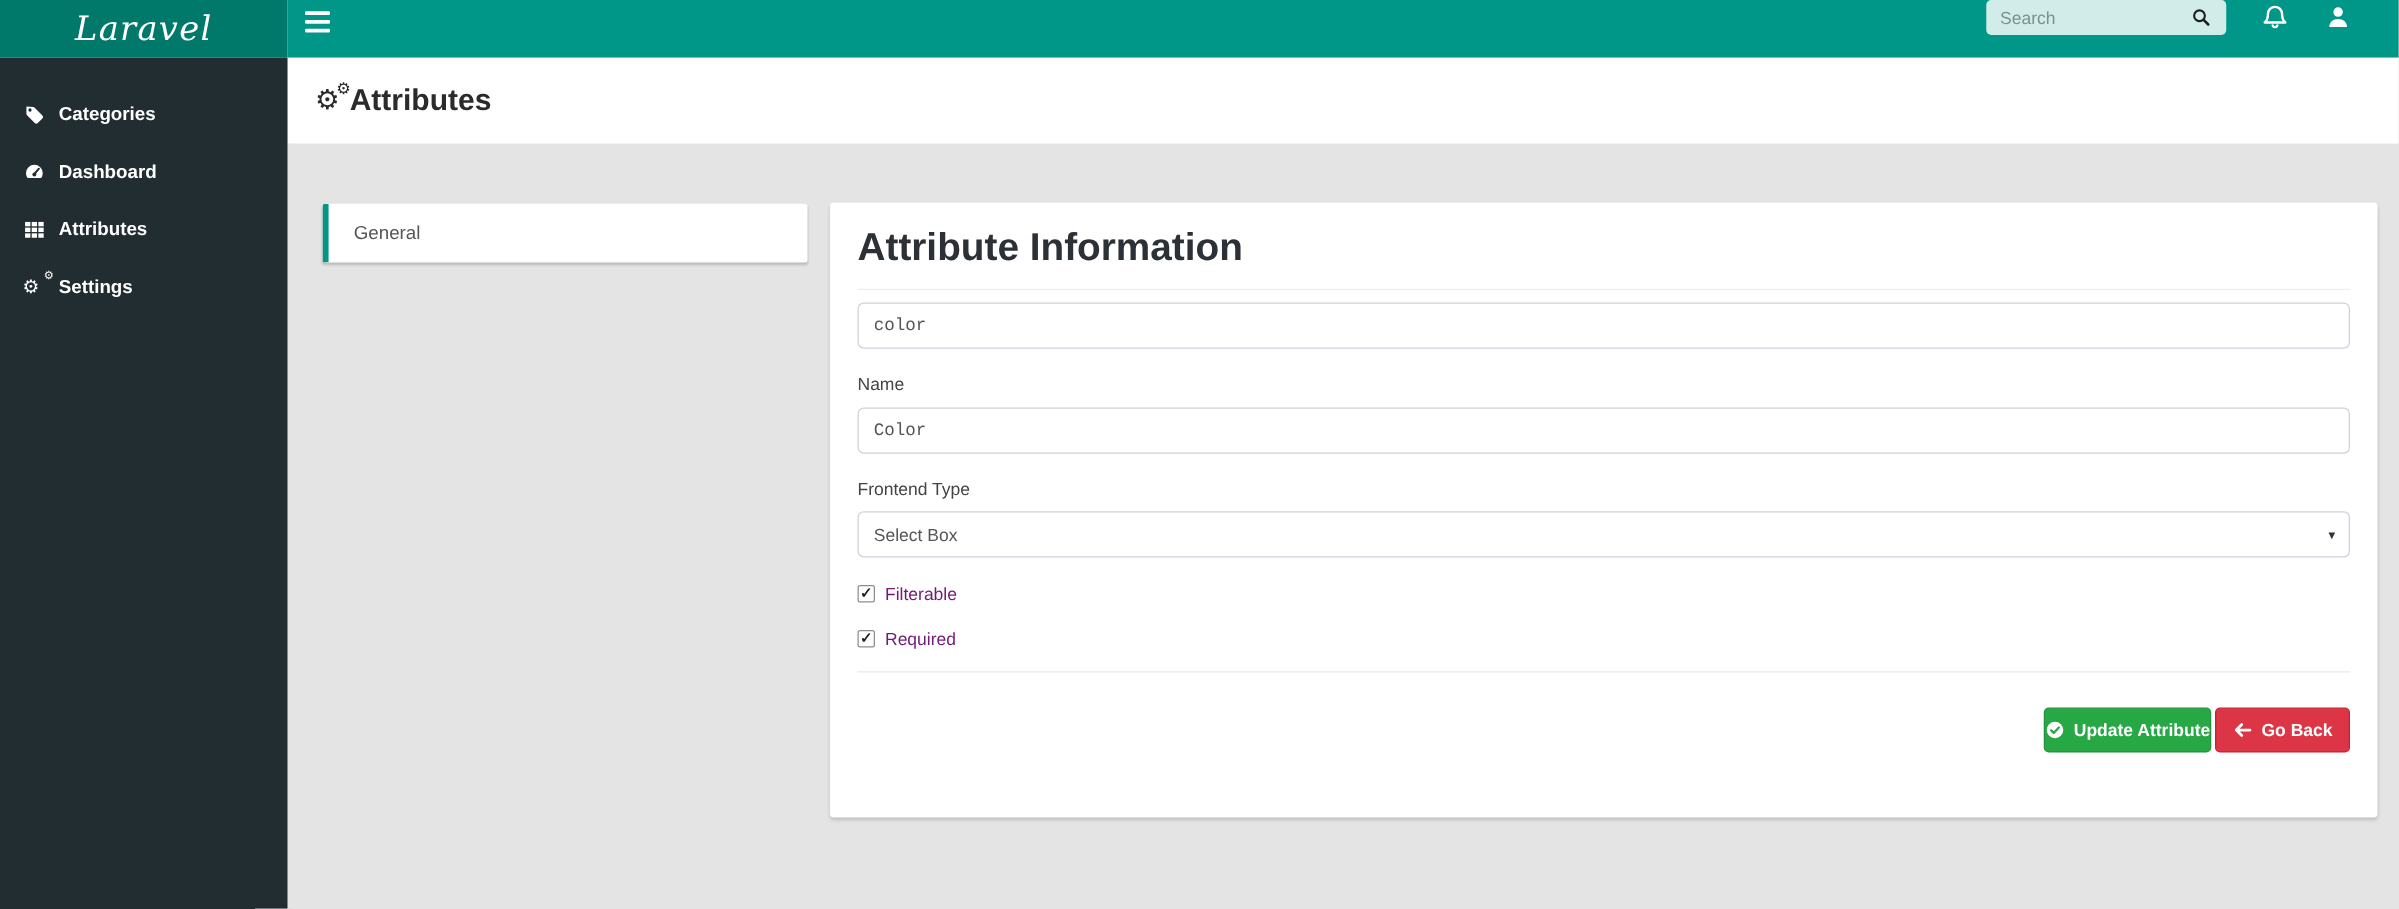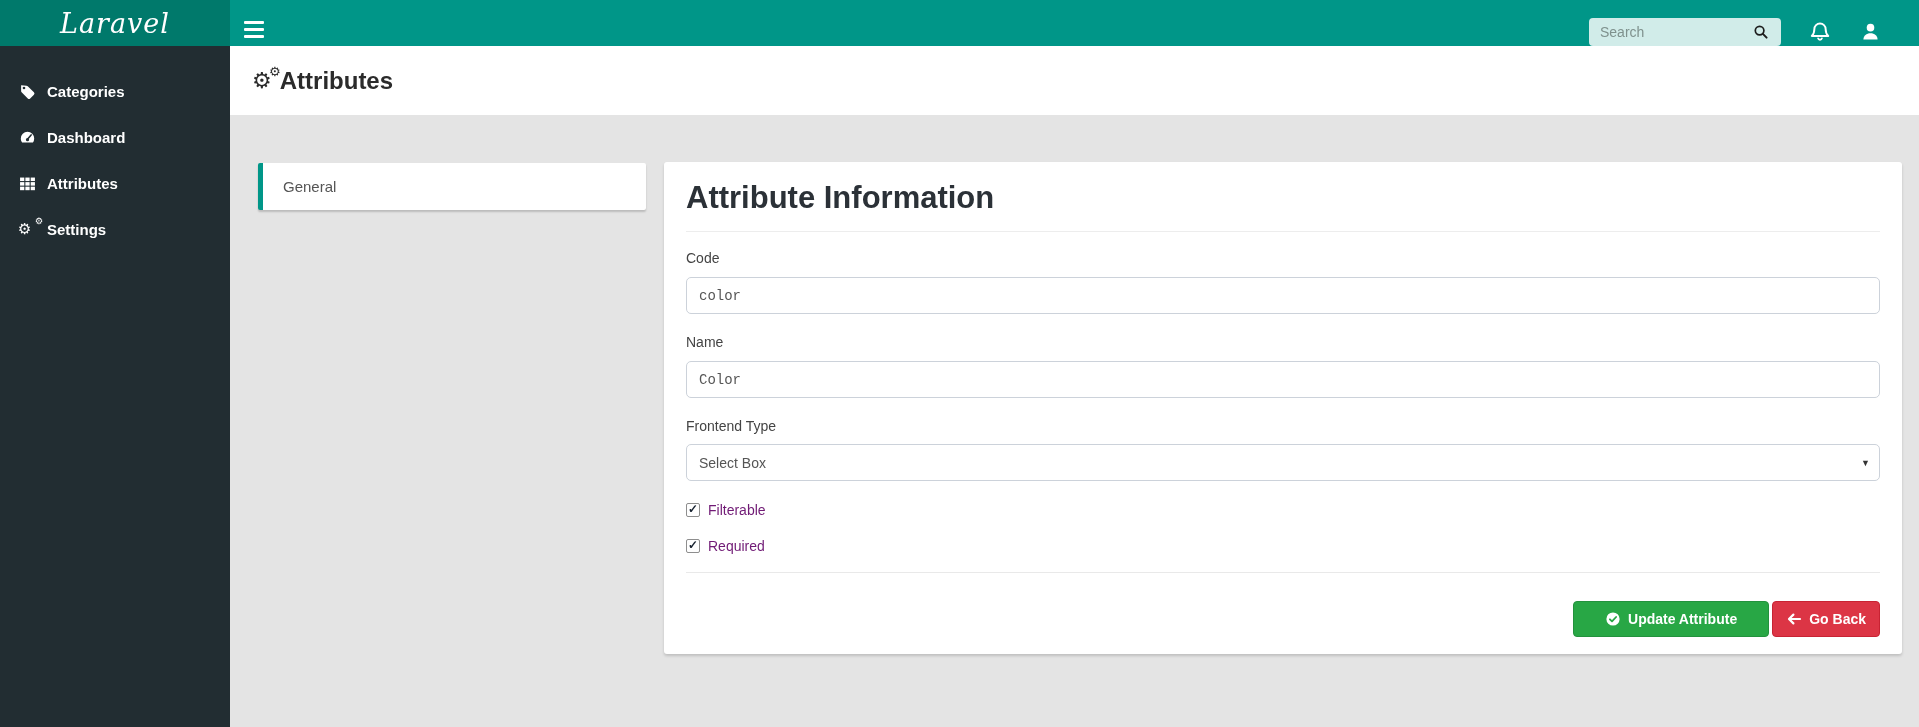--- a/index.html
+++ b/index.html
@@ -3,21 +3,21 @@
 <meta charset="utf-8">
 <style>
   * { margin:0; padding:0; box-sizing:border-box; }
   html,body { width:1919px; height:727px; overflow:hidden; }
   body { font-family:"Liberation Sans", sans-serif; background:#e4e4e4; position:relative; }
 
   
   .header { position:absolute; top:0; left:0; width:1919px; height:46px; z-index:30; display:flex; }
   .logo { width:230px; height:46px; background:#00796b; color:#fff; display:flex; align-items:center; justify-content:center;
           font-family:"DejaVu Serif", serif; font-style:italic; font-size:27px; letter-spacing:1px; cursor:pointer; }
-  .navbar { flex:1; height:46px; background:#009688; display:flex; align-items:flex-end; }
+  .navbar { flex:1; height:46px; background:#009688; display:flex; align-items:flex-start; }
   .hamburger { margin-left:14px; width:34px; height:34px; display:flex; flex-direction:column; justify-content:center; gap:4px; cursor:pointer; }
   .hamburger span { display:block; width:20px; height:3px; background:#fff; border-radius:1px; }
   .nav-right { margin-left:auto; display:flex; align-items:center; padding-right:38px; }
   .searchbox { position:relative; width:192px; height:28px; background:rgba(255,255,255,0.82); border-radius:4px; display:flex; align-items:center; }
   .searchbox input { border:none; outline:none; background:transparent; width:155px; height:26px; padding:0 0 0 11px; font-size:14px; color:#333; }
   .searchbox input::placeholder { color:#7f918d; }
   .search-btn { width:34px; height:28px; border:none; background:transparent; display:flex; align-items:center; justify-content:center; cursor:pointer; }
   .nav-ic { margin-left:28px; width:22px; height:24px; display:flex; align-items:center; justify-content:center; cursor:pointer; }
 
   
@@ -59,21 +59,21 @@
   .f-select .caret { position:absolute; right:9px; top:13px; font-size:9px; color:#333; }
   .cb-row { margin-top:21px; height:15px; display:flex; align-items:center; }
   .cb-box { width:14px; height:14px; border:1px solid #8e8e8e; border-radius:2px; background:#fefefe;
             display:flex; align-items:center; justify-content:center; cursor:pointer;
             font-size:12px; font-weight:700; color:#16202e; line-height:13px; }
   .cb-lbl { margin-left:8px; font-size:14px; color:#701a75; }
   .hr2 { border:none; border-top:1px solid #e9e9e9; margin-top:19px; }
   .card-footer { margin-top:28px; display:flex; justify-content:flex-end; gap:3px; }
   .btn { height:36px; border-radius:4px; display:flex; align-items:center; color:#fff; font-size:14px; font-weight:700; cursor:pointer; }
   .btn svg { margin-right:7px; }
-  .btn-green { background:#28a745; border:1px solid #23923d; padding:0 31px; }
+  .btn-green { background:#28a745; border:1px solid #23923d; padding:0 0; }
   .btn-red { background:#dc3545; border:1px solid #c82333; padding:0 13px; }
 </style>
 </head>
 <body>
 
 <div class="header">
   <div class="logo">
     <span>Laravel</span>
   </div>
   <div class="navbar">
@@ -169,21 +169,20 @@
   <div class="content-body">
 
     <div class="general-card">
       <span class="tab-lbl">General</span>
     </div>
 
     <div class="main-card">
       <h2 class="panel-title">Attribute Information</h2>
       <hr class="hr1">
 
-      <div class="f-label first">Code</div>
       <input class="f-input" type="text" value="color" style="">
 
       <div class="f-label">Name</div>
       <input class="f-input" type="text" value="Color" style="">
 
       <div class="f-label">Frontend Type</div>
       <div class="f-select">
         <span>Select Box</span>
         <span class="caret">▼</span>
       </div>

